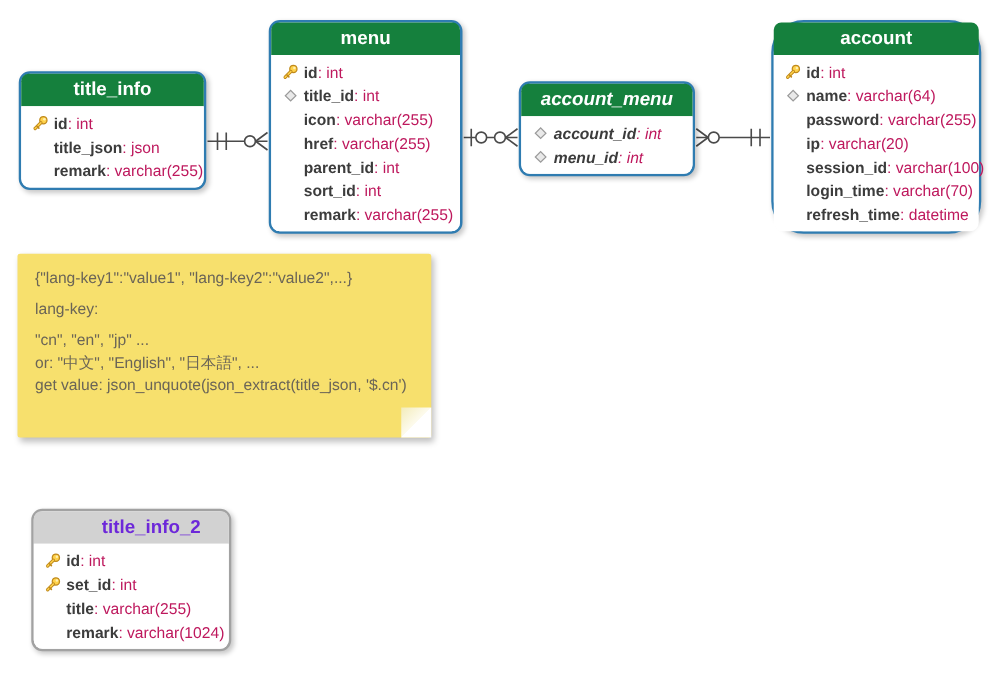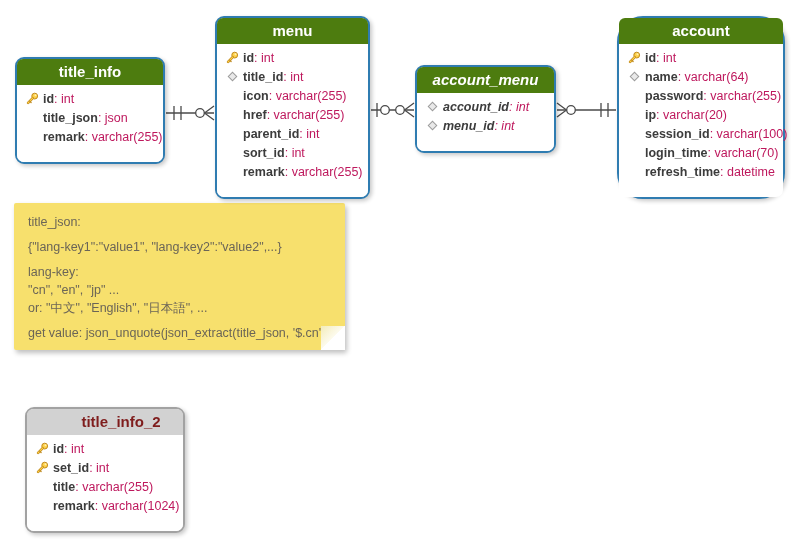--- a/index.html
+++ b/index.html
@@ -7,23 +7,23 @@
     font-family: "Liberation Sans", sans-serif; }
   #canvas { position: relative; width: 796px; height: 560px; background: #ffffff; }
   #connector-layer { position: absolute; left: 0; top: 0; width: 796px; height: 560px; }
 
   .er-table { position: absolute; background: #ffffff; border: 2px solid;
     border-radius: 9px; box-shadow: 2px 2px 4px rgba(0,0,0,0.22); }
   .er-table.blue { border-color: #2f7cb1; }
   .er-table.gray { border-color: #a2a2a2; }
   .table-header { height: 26px; line-height: 26px; text-align: center;
     font-weight: bold; font-size: 15px; border-radius: 6px 6px 0 0; }
-  .blue .table-header { background: #4d7c0f; color: #ffffff; }
-  .gray .table-header { background: #d2d2d2; color: #7f1d1d; padding-left: 32px; }
-  .table-body { padding: 4px 6px 16px 4px; background: #fff; border-radius: 0 0 7px 7px; }
+  .blue .table-header { background: #15803d; color: #ffffff; }
+  .gray .table-header { background: #d2d2d2; color: #6d28d9; padding-left: 32px; }
+  .table-body { padding: 4px 6px 4px 4px; background: #fff; border-radius: 0 0 7px 7px; }
   .field-row { height: 19px; display: flex; align-items: center; font-size: 12.5px; white-space: nowrap; }
   .field-icon { width: 22px; min-width: 22px; display: flex; justify-content: center; align-items: center; }
   .field-name { color: #3c3c3c; font-weight: bold; }
   .field-type { color: #be185d; white-space: pre; }
 
   .note { position: absolute; background: #f7e06d; color: #6b6557; font-size: 12.5px;
     padding: 11px 14px; border-radius: 2px; box-shadow: 2px 3px 5px rgba(0,0,0,0.25); }
   .note-line { line-height: 17px; margin-bottom: 8px; white-space: pre; }
   .note-line:nth-child(3), .note-line:nth-child(4) { margin-bottom: 1px; }
   .note-line:last-child { margin-bottom: 0; }
@@ -53,21 +53,20 @@
         <line x1="557" y1="110" x2="616" y2="110" stroke="#4a4a4a" stroke-width="1.3"></line>
         <path d="M 566.5 110 L 557 103 M 566.5 110 L 557 117" stroke="#4a4a4a" fill="none" stroke-width="1.3"></path>
         <circle cx="571" cy="110" r="4.3" fill="#ffffff" stroke="#4a4a4a" stroke-width="1.3"></circle>
         <line x1="608" y1="103" x2="608" y2="117" stroke="#4a4a4a" stroke-width="1.3"></line>
         <line x1="601" y1="103" x2="601" y2="117" stroke="#4a4a4a" stroke-width="1.3"></line>
       </g>
     </svg>
 
   <div class="note" id="sticky-note" style="left: 14px; top: 203px; width: 331px; height: 147px;">
     <div class="note-lines">
-        <div class="note-line">title_json:</div>
         <div class="note-line">{"lang-key1":"value1", "lang-key2":"value2",...}</div>
         <div class="note-line">lang-key:</div>
         <div class="note-line">"cn", "en", "jp" ...</div>
         <div class="note-line">or: "中文", "English", "日本語", ...</div>
         <div class="note-line">get value: json_unquote(json_extract(title_json, '$.cn')</div>
       </div>
     <div class="note-fold"></div>
   </div>
 <div class="er-table blue" style="left: 15px; top: 57px; width: 150px;">
       <div class="table-header">

